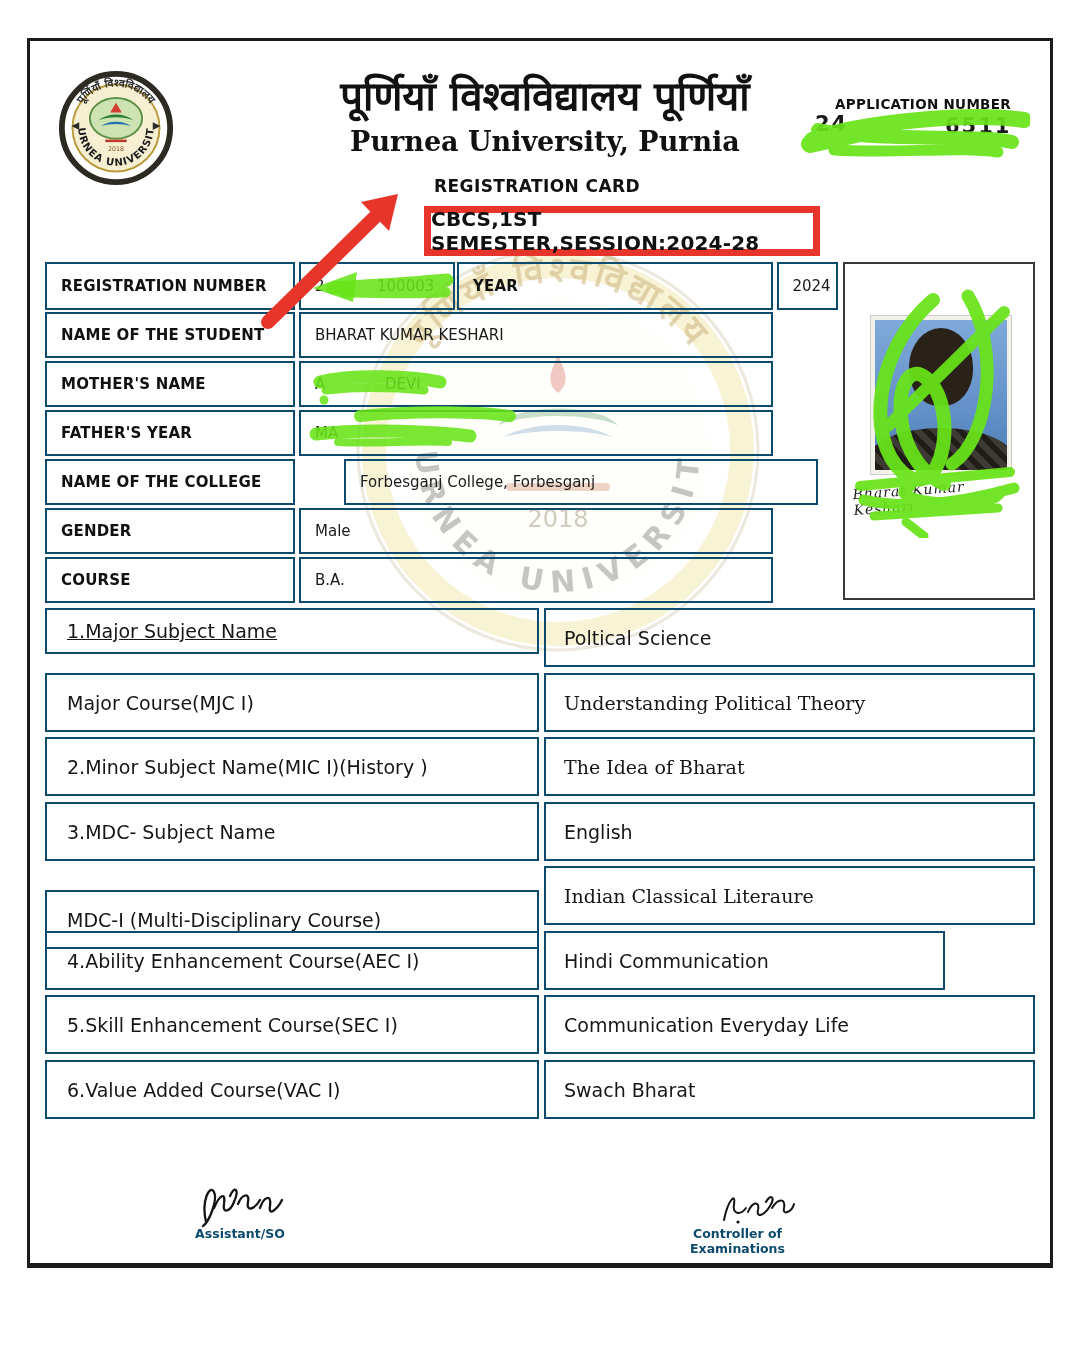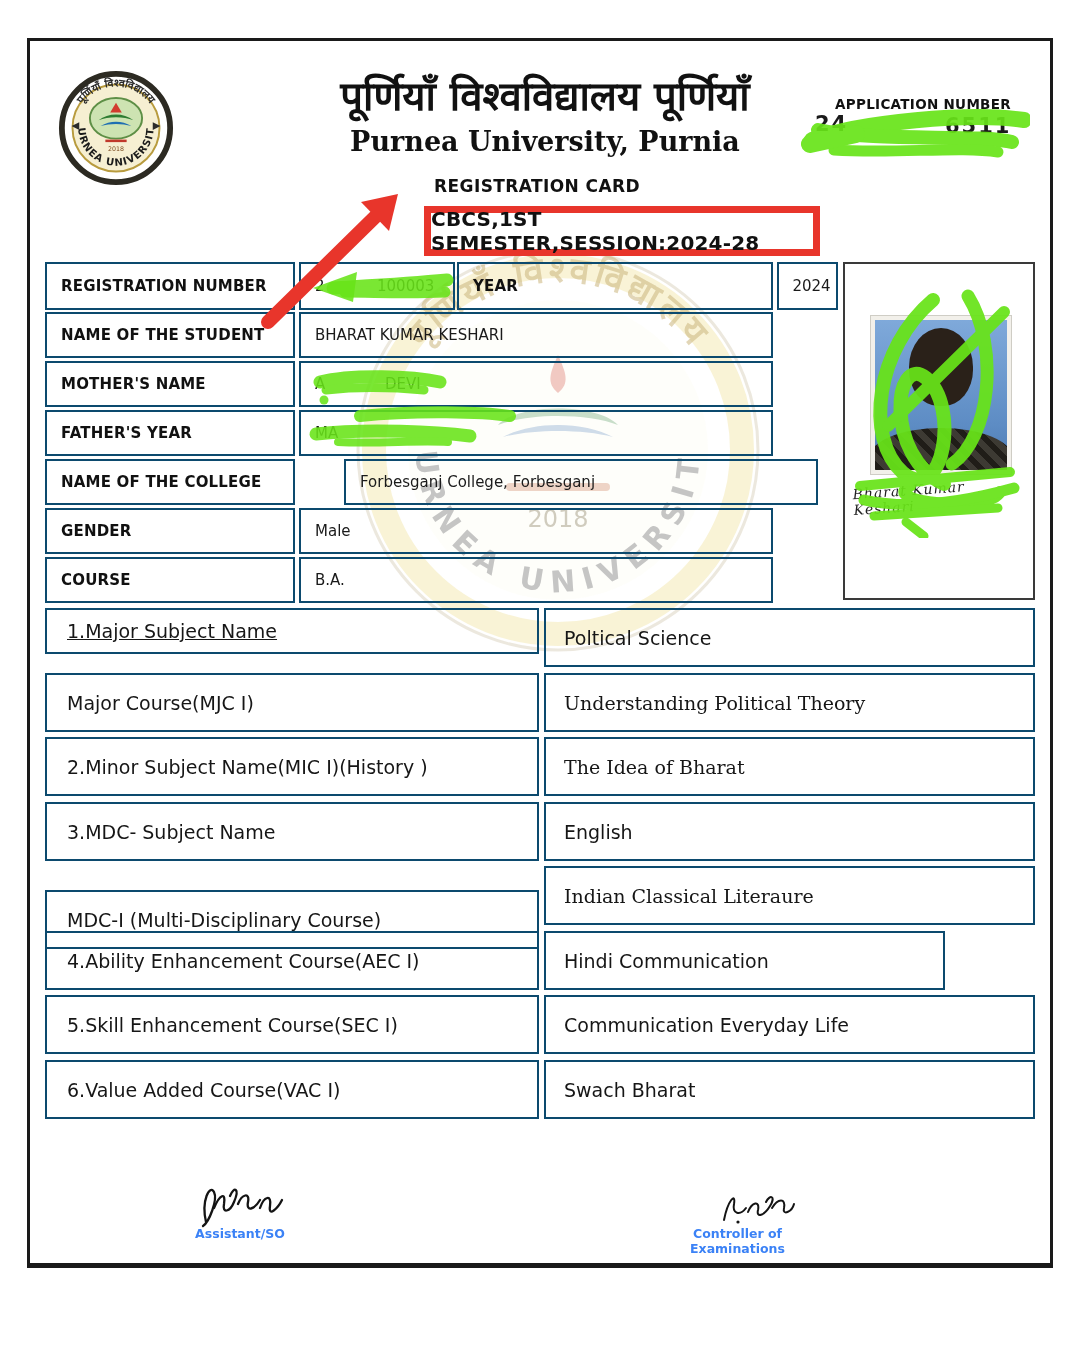--- a/index.html
+++ b/index.html
@@ -49,21 +49,21 @@
   .head { position:absolute; left:34px; top:8px; width:64px; height:78px; border-radius:50% 50% 46% 46%;
           background:#2a2119; }
   .shoulders { position:absolute; left:-6px; bottom:-18px; width:144px; height:60px;
                border-radius:50% 50% 0 0;
                background:repeating-linear-gradient(45deg,#3d3a33 0 6px,#201d18 6px 12px); }
   .photo-sign { position:absolute; left:8px; top:216px; width:176px; font-size:14px; color:#222;
                 font-style:italic; font-family:"DejaVu Serif","Liberation Serif",serif;
                 transform:rotate(-4deg); letter-spacing:1px; }
 
   
-  .foot-lbl { font-size:12.5px; font-weight:bold; color:#3b82f6; text-align:center; }
+  .foot-lbl { font-size:12.5px; font-weight:bold; color:#0c4a6e; text-align:center; }
 
   svg { display:block; }
 </style>
 </head>
 <body>
 
 <div class="page">
   <div class="frame"></div>
 
   <svg class="abs" style="left:338px; top:235px; z-index:1;" width="440" height="430" viewBox="0 0 440 430">

